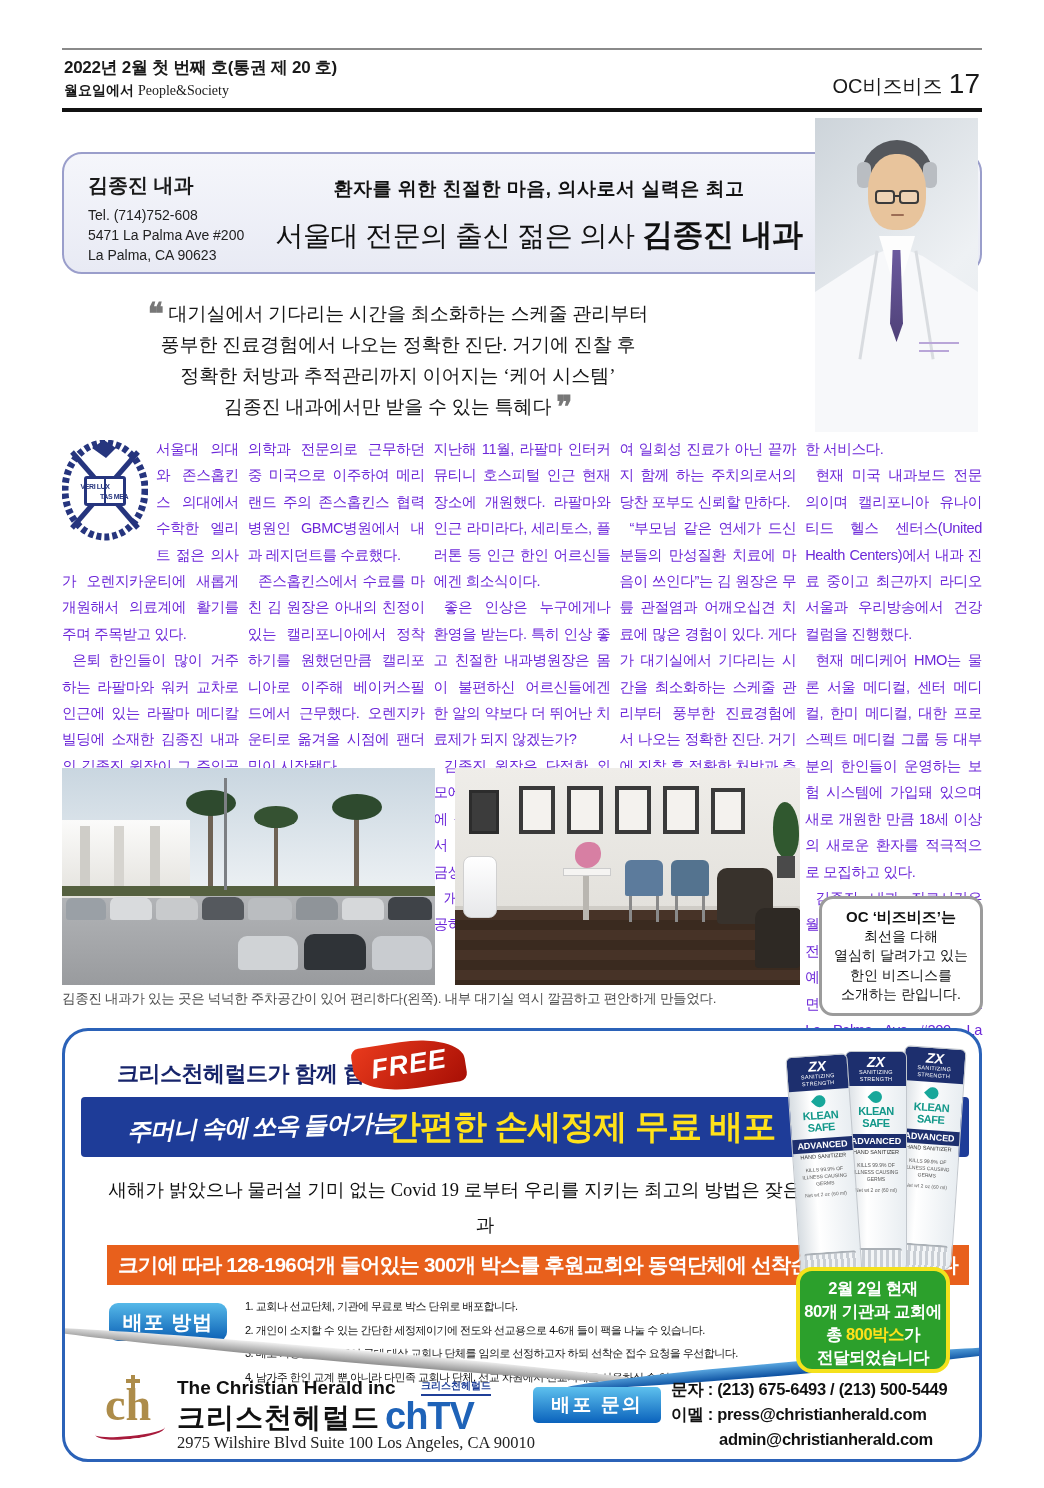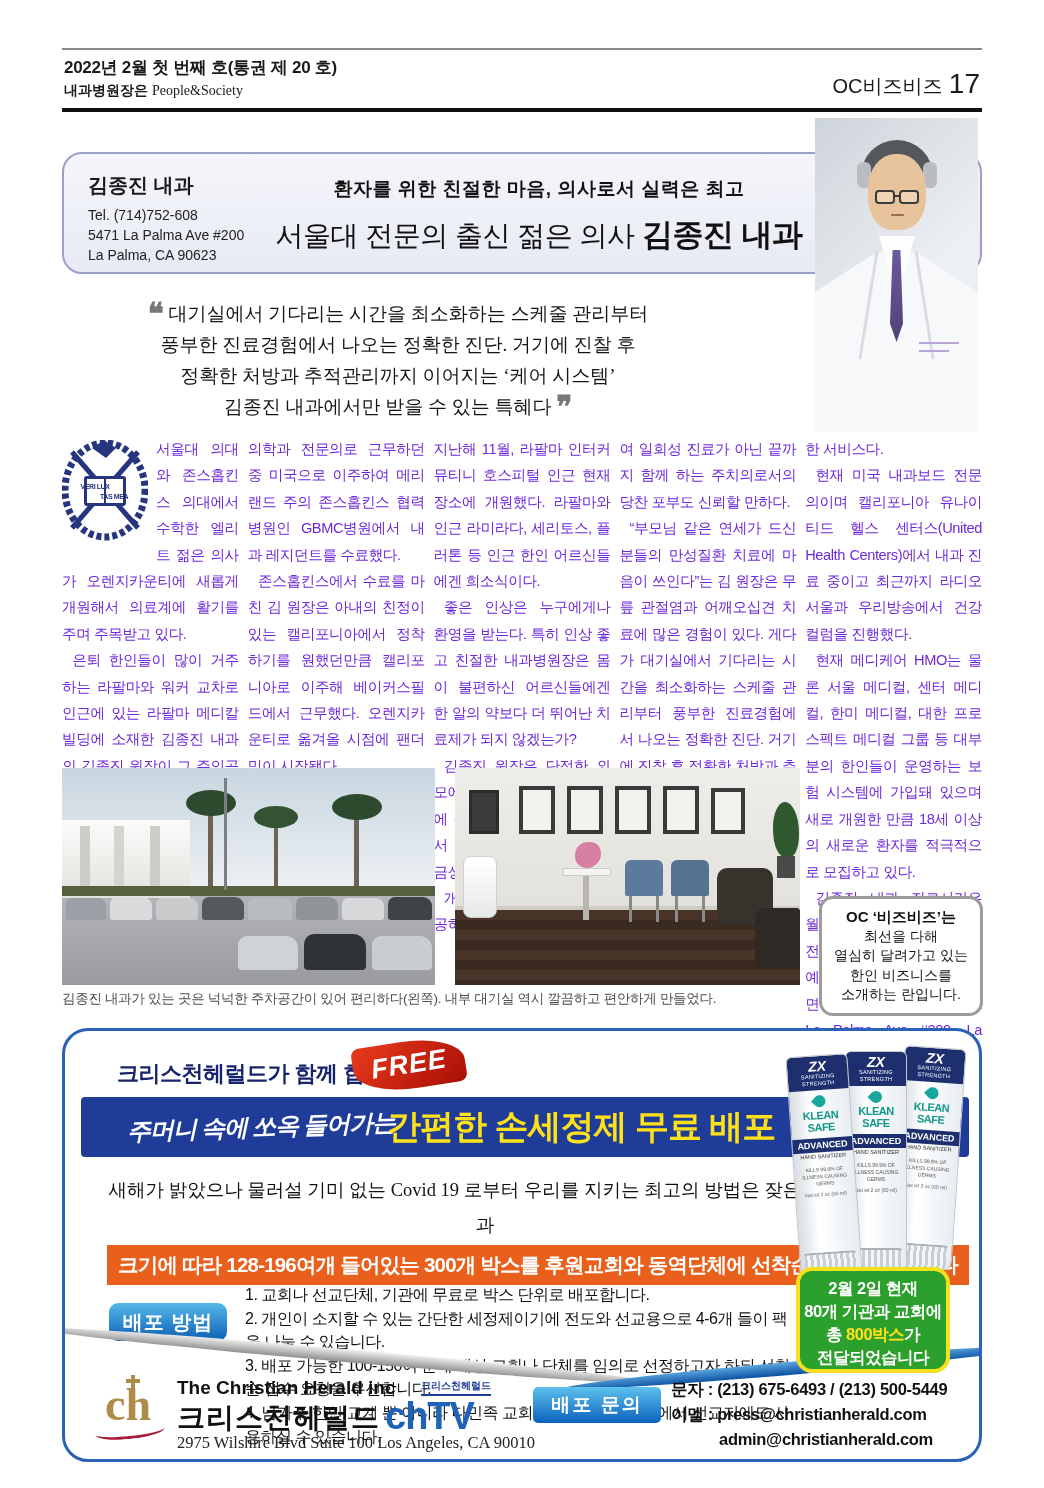--- a/index.html
+++ b/index.html
@@ -85,21 +85,21 @@
   .script { position:absolute; left:46px; top:14px; font-family:"Liberation Serif", serif; font-style:italic;
             font-size:24px; font-weight:700; color:#fff; transform:rotate(-2deg); letter-spacing:-1px; }
   .banmain { position:absolute; left:306px; top:7px; font-size:34px; font-weight:900; color:#ffe11a; letter-spacing:-1px; }
   .adbody { position:absolute; left:40px; top:142px; width:760px; text-align:center;
             font-family:"Liberation Serif", serif; font-size:18.5px; line-height:35px; color:#111; }
   .orangebar { position:absolute; left:42px; top:214px; width:862px; height:40px; background:#e8601c;
                color:#fff; font-size:20.5px; font-weight:800; text-align:center; line-height:40px; letter-spacing:-0.8px; }
   .mlabel { position:absolute; left:44px; top:272px; width:118px; height:38px; border-radius:9px;
             background:linear-gradient(#56b9e9,#0b5fb4); color:#fff; font-size:20px; font-weight:800;
             text-align:center; line-height:38px; letter-spacing:1px; }
-  .mitems { position:absolute; left:180px; top:252px; width:545px; font-size:16px; line-height:23.6px; color:#101010; letter-spacing:-0.5px; }
+  .mitems { position:absolute; left:180px; top:264px; width:545px; font-size:11px; line-height:23.6px; color:#101010; letter-spacing:-0.5px; }
   .swoosh { position:absolute; height:13px; border-radius:50%; }
   .swoosh.silver { left:-30px; top:318px; width:620px; transform:rotate(5deg); background:linear-gradient(#f2f2f2,#8f8f8f); }
   .swoosh.blue { left:500px; top:330px; width:470px; transform:rotate(-5deg); background:linear-gradient(#5aa7e0,#0b4fa0); }
 
   
   .tubes { position:absolute; left:728px; top:12px; width:190px; height:236px; }
   .tube { position:absolute; width:62px; height:222px; background:linear-gradient(90deg,#d7dde2,#ffffff 35%,#e8edf1);
           border:1px solid #c2c7cd; border-radius:6px 6px 9px 9px; overflow:hidden; text-align:center; }
   .tube .zx { background:#1d2f6e; color:#fff; height:34px; padding-top:3px; }
   .tube .zx .z { font-size:14px; font-weight:900; font-style:italic; display:block; line-height:14px; }
@@ -141,21 +141,21 @@
 <body>
 
 <div class="page">
 
   <div class="hdr">
     <div class="topline"></div>
     <div class="row">
       <div>
         <div class="issue">2022년 2월 첫 번째 호(통권 제 20 호)</div>
         <div class="sect">
-          <span>내과병원장은</span>
+          <span>월요일에서</span>
           <span class="en">People&amp;Society</span>
         </div>
       </div>
       <div>
         <span class="brand">OC비즈비즈</span>
         <span class="pageno">17</span>
       </div>
     </div>
     <div class="botline"></div>
   </div>

